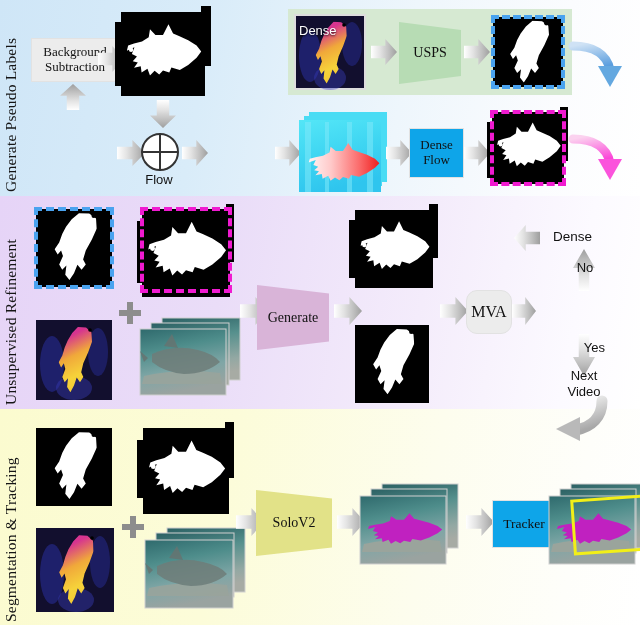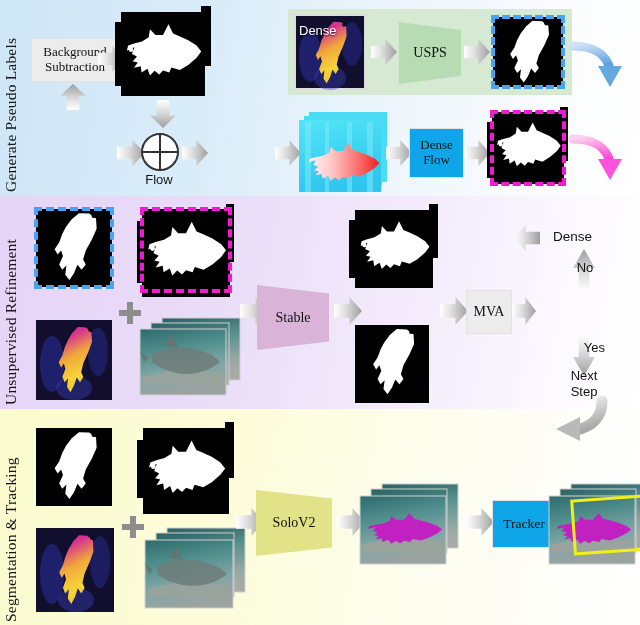--- a/index.html
+++ b/index.html
@@ -361,21 +361,21 @@
       </g>
     </svg>
   </div>
 
   <div class="arr r" style="left:240px;top:297px;width:28px;height:28px;">
       <i></i>
     </div>
 
   <div class="trap" style="left:257px;top:285px;width:72px;height:65px;font-size:14px;">
     <i style="background:#d9b4d8;"></i>
-      <b>Stable</b>
+      <b>Generate</b>
   </div>
 
   <div class="arr r" style="left:334px;top:297px;width:28px;height:28px;">
       <i></i>
     </div>
 
   <div class="mask" style="left:355px;top:210px;width:78px;height:76px;">
     <div class="notch" style="left:-6px;top:10px;width:9px;height:58px;"></div>
     <div class="notch" style="left:74px;top:-6px;width:9px;height:54px;"></div>
     <svg class="sil" viewBox="0 0 100 100" preserveAspectRatio="none">
@@ -394,21 +394,21 @@
           <rect width="100" height="100" fill="#fff"></rect>
         </g>
       <circle cx="76" cy="9" r="3" fill="#000"></circle>
     </svg>
   </div>
 
   <div class="arr r" style="left:440px;top:297px;width:28px;height:28px;">
       <i></i>
     </div>
 
-  <div class="procbox" style="left:466px;top:290px;width:44px;height:42px;font-size:14px;">
+  <div class="procbox" style="left:466px;top:290px;width:44px;height:42px;font-size:16px;border-radius:11px;">
     <span>MVA</span>
   </div>
 
   <div class="arr r" style="left:512px;top:297px;width:24px;height:28px;">
       <i></i>
     </div>
 
 
   <div class="arr u" style="left:573px;top:249px;width:22px;height:42px;">
       <i></i>
@@ -419,21 +419,21 @@
       <i></i>
     </div>
   <div class="lbl" style="left:553px;top:229px;font-size:13.5px;">Dense</div>
 
   <div class="arr d" style="left:573px;top:334px;width:22px;height:42px;">
       <i></i>
     </div>
   <div class="lbl" style="left:563px;top:340px;width:42px;text-align:right;font-size:13px;">Yes</div>
 
   <div class="lbl" style="left:561px;top:368px;width:46px;text-align:center;font-size:13px;">Next</div>
-  <div class="lbl" style="left:561px;top:384px;width:46px;text-align:center;font-size:13px;">Step</div>
+  <div class="lbl" style="left:561px;top:384px;width:46px;text-align:center;font-size:13px;">Video</div>
 
   <svg class="node" style="left:540px;top:399px;" width="66" height="44" viewBox="0 0 66 44">
     <path d="M62,2 C62,18 52,28 36,31" stroke="url(#greyArrowG)" stroke-width="11" fill="none" stroke-linecap="round"></path>
     <path d="M40,18 L40,42 L16,30 Z" fill="#b9b9b9"></path>
   </svg>
 
   <div class="mask" style="left:36px;top:428px;width:76px;height:78px;">
     <svg class="sil" viewBox="0 0 100 100" preserveAspectRatio="none">
       <rect width="100" height="100" fill="#000"></rect>
       <g clip-path="url(#fishClip)">

